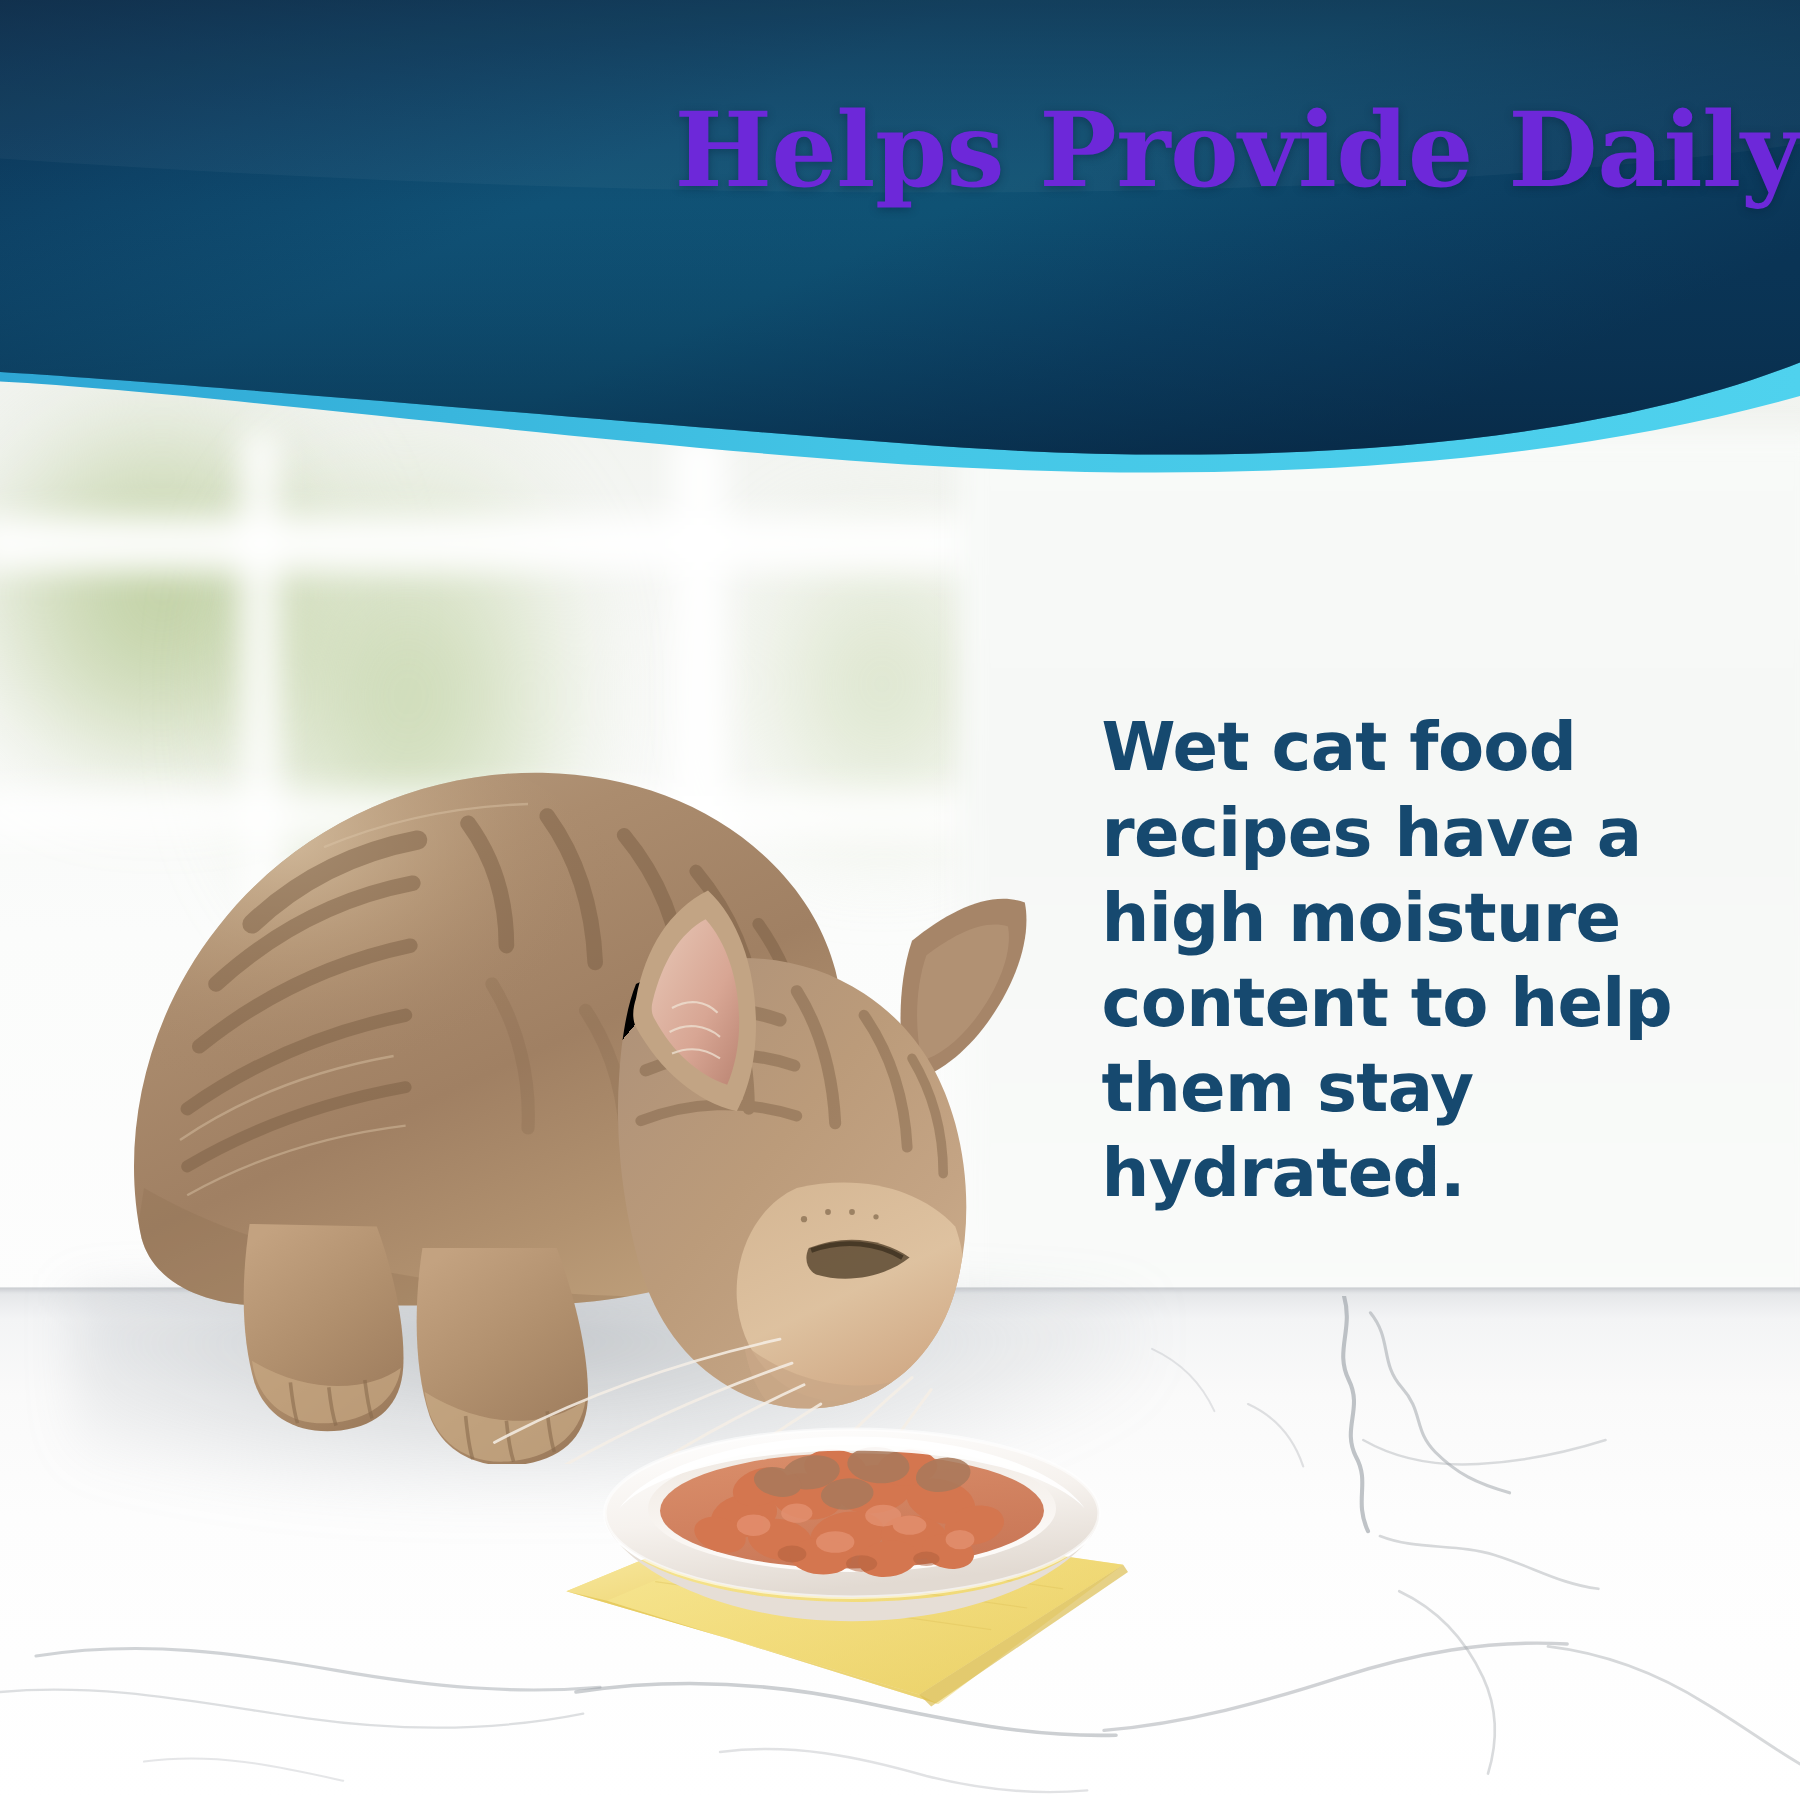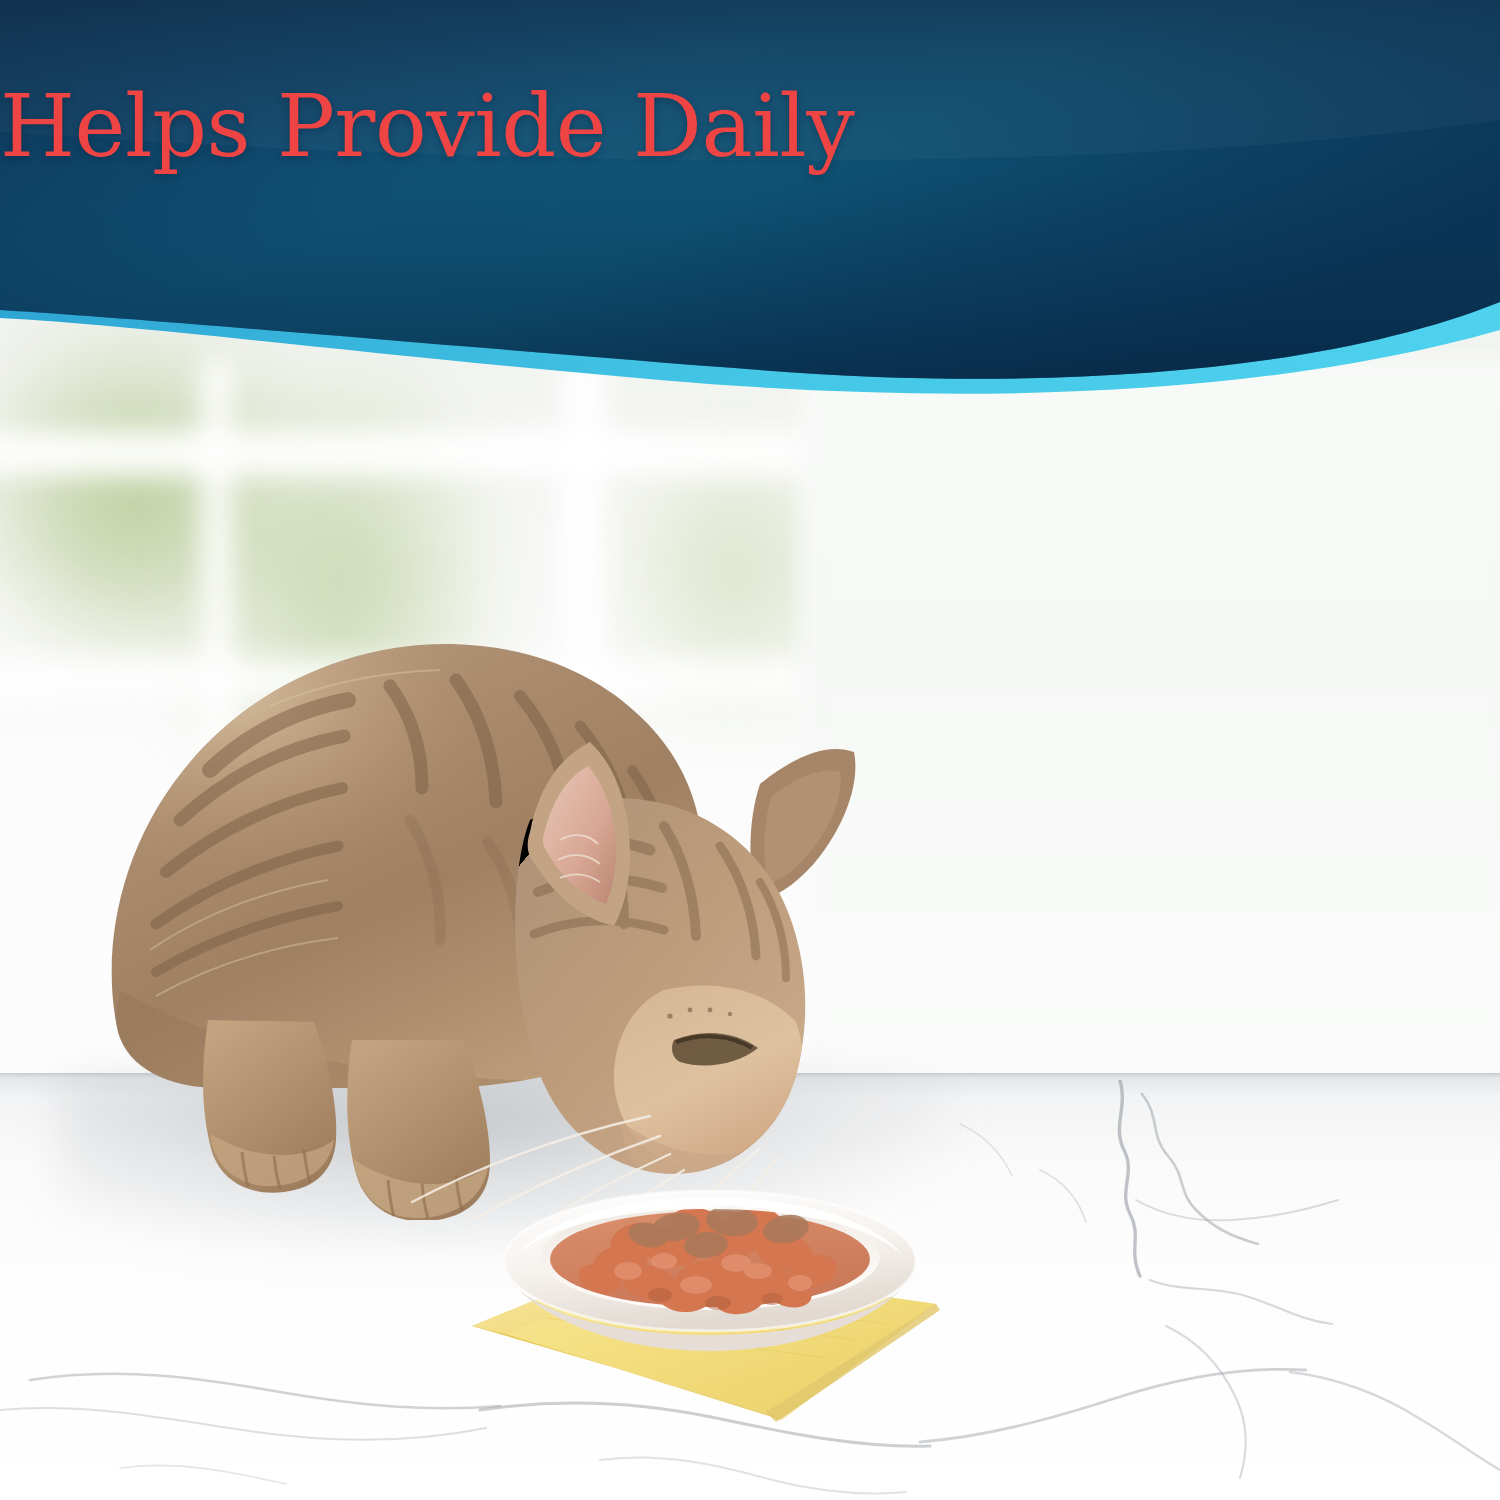--- a/index.html
+++ b/index.html
@@ -82,27 +82,27 @@
 
   
   .napkin { position:absolute; left:466px; top:1240px; width:480px; height:190px; }
   .bowl   { position:absolute; left:500px; top:1175px; width:420px; height:200px; }
 
   
   .banner { position:absolute; left:0; top:0; width:1500px; height:420px; }
   .banner svg { display:block; }
   .headline {
     position:absolute; left:0; top:74px; width:1500px;
-    text-align:left;
+    text-align:right;
     font-family:"DejaVu Serif", serif;
-    font-weight:normal;
+    font-weight:bold;
     font-size:86px;
     line-height:104px;
     letter-spacing:-0.5px;
-    color:#ef4444;
+    color:#6d28d9;
     text-shadow:0 2px 7px rgba(3,30,52,.40);
     z-index:5;
   }
 
   
   .copy {
     position:absolute; left:918px; top:588px; width:530px;
     font-family:"DejaVu Sans", sans-serif;
     font-weight:bold;
     font-size:56px;
@@ -455,14 +455,15 @@
 
       <path d="M0 0 L1500 0 L1500 302 C1320 374 1040 392 760 370 C470 348 190 322 0 310 Z" fill="url(#bnr)"></path>
       <path d="M0 0 L1500 0 L1500 302 C1320 374 1040 392 760 370 C470 348 190 322 0 310 Z" fill="url(#bnrV)"></path>
 
       <path d="M0 0 L1500 0 L1500 120 C1100 176 520 168 0 132 Z" fill="#ffffff" opacity=".035"></path>
     </svg>
   </div>
 
   <div class="headline"><span>Helps Provide Daily</span><br></div>
 
+  <div class="copy">Wet cat food recipes have a high moisture content to help them stay hydrated.</div>
 
 </div>
 
 </body></html>

